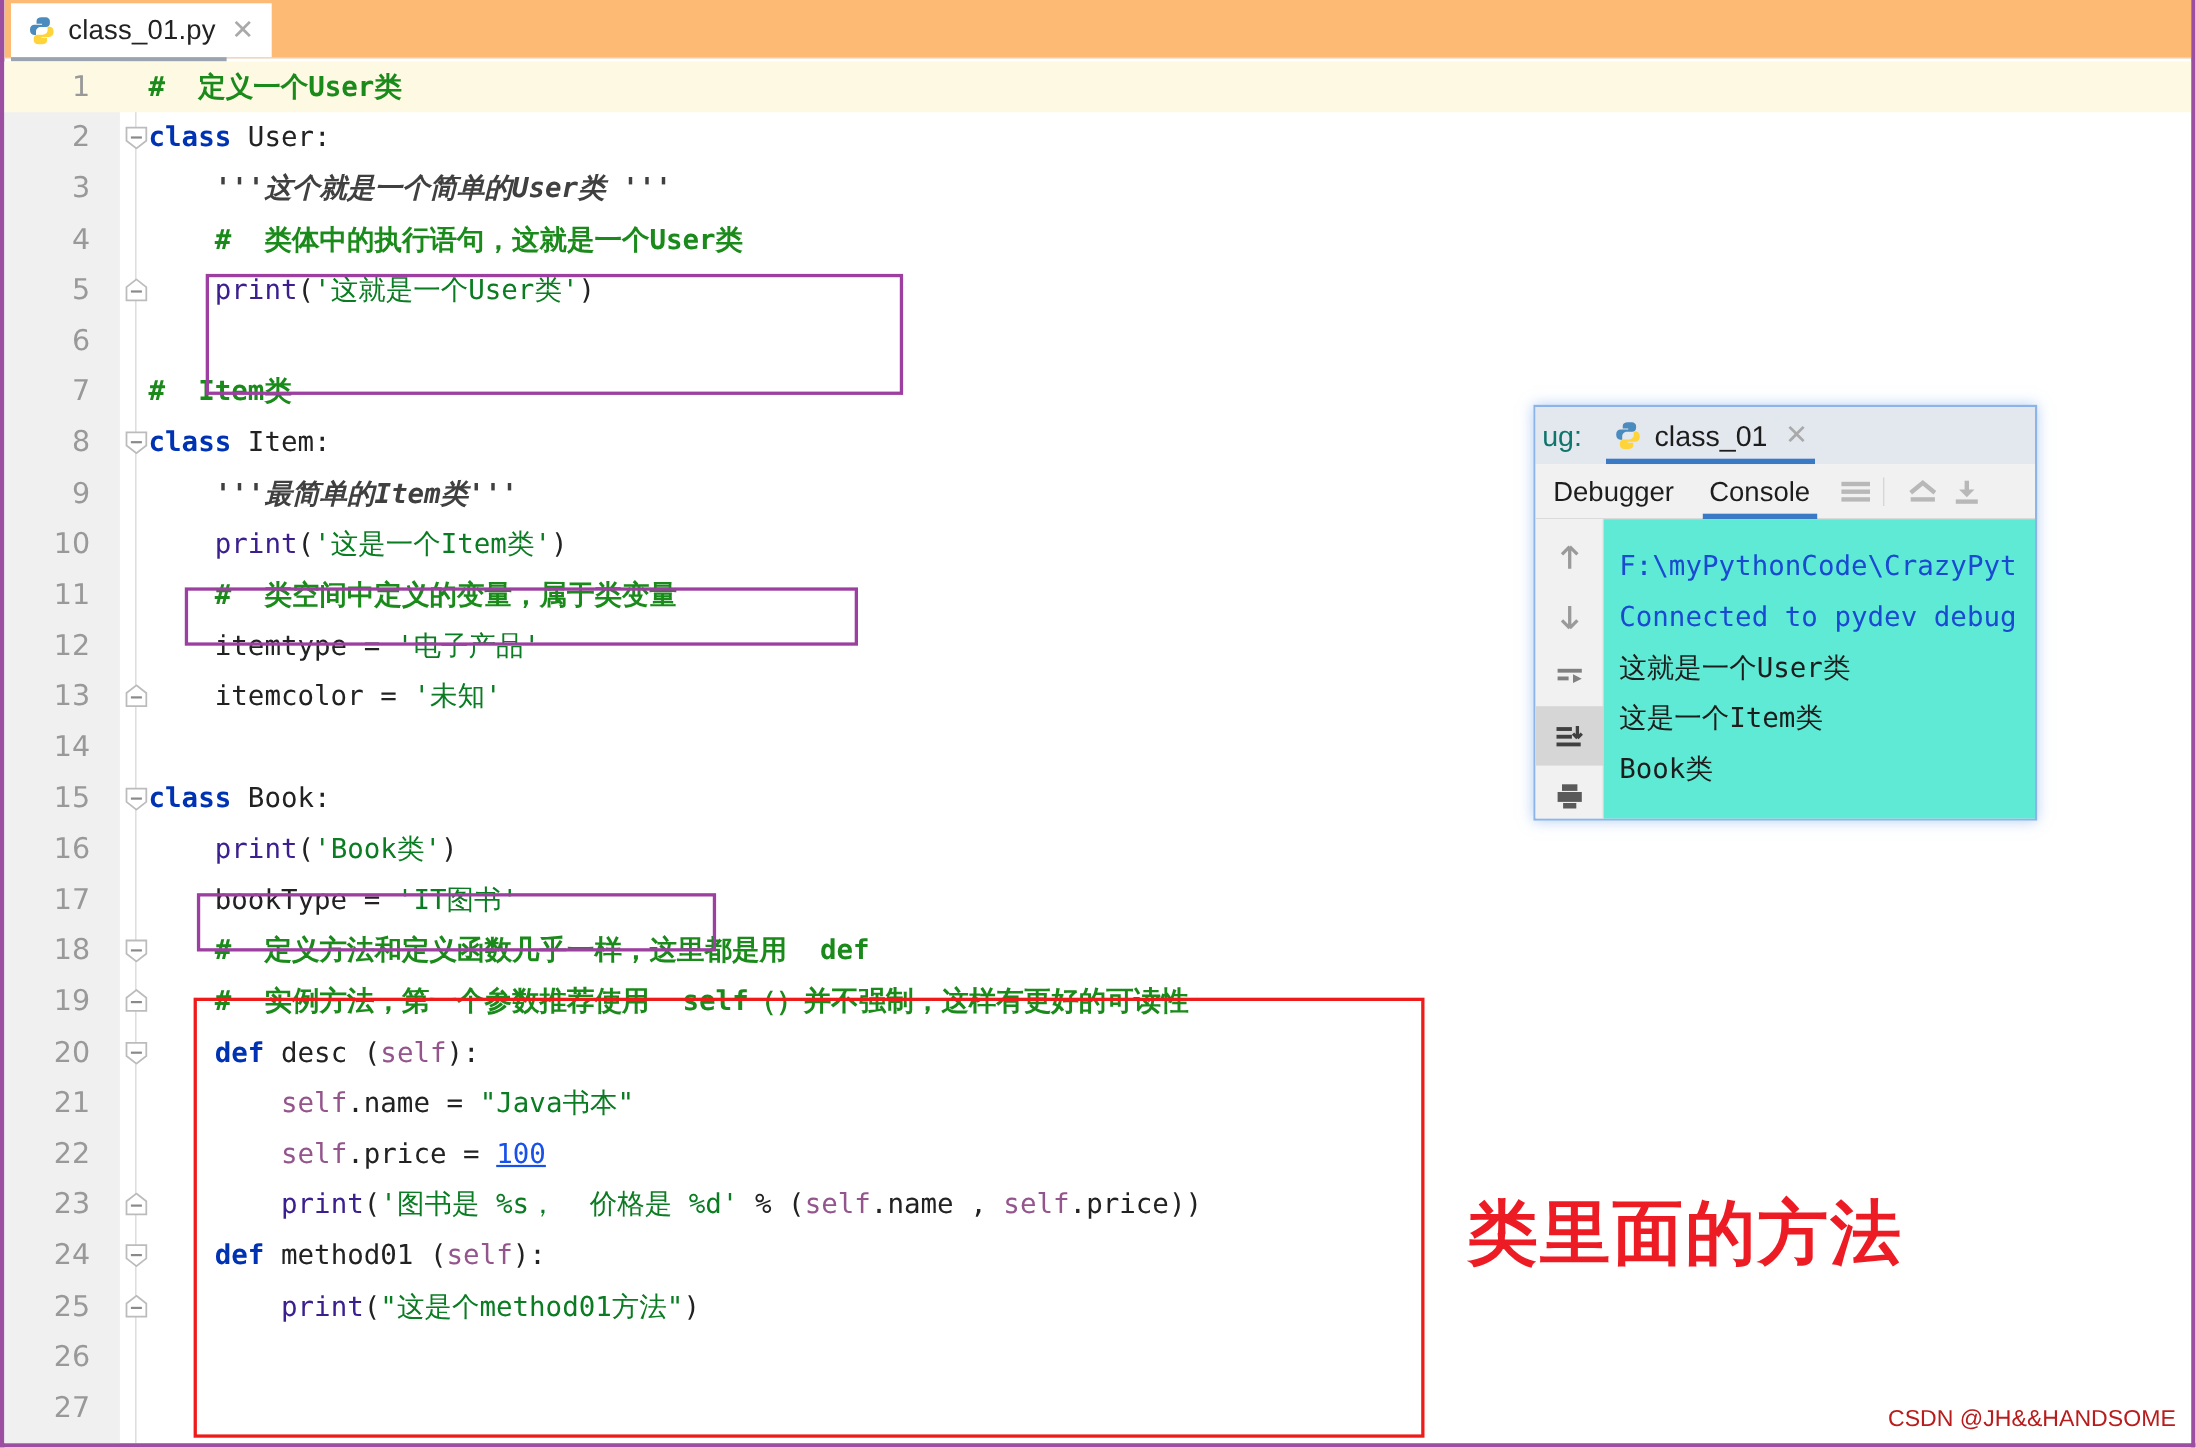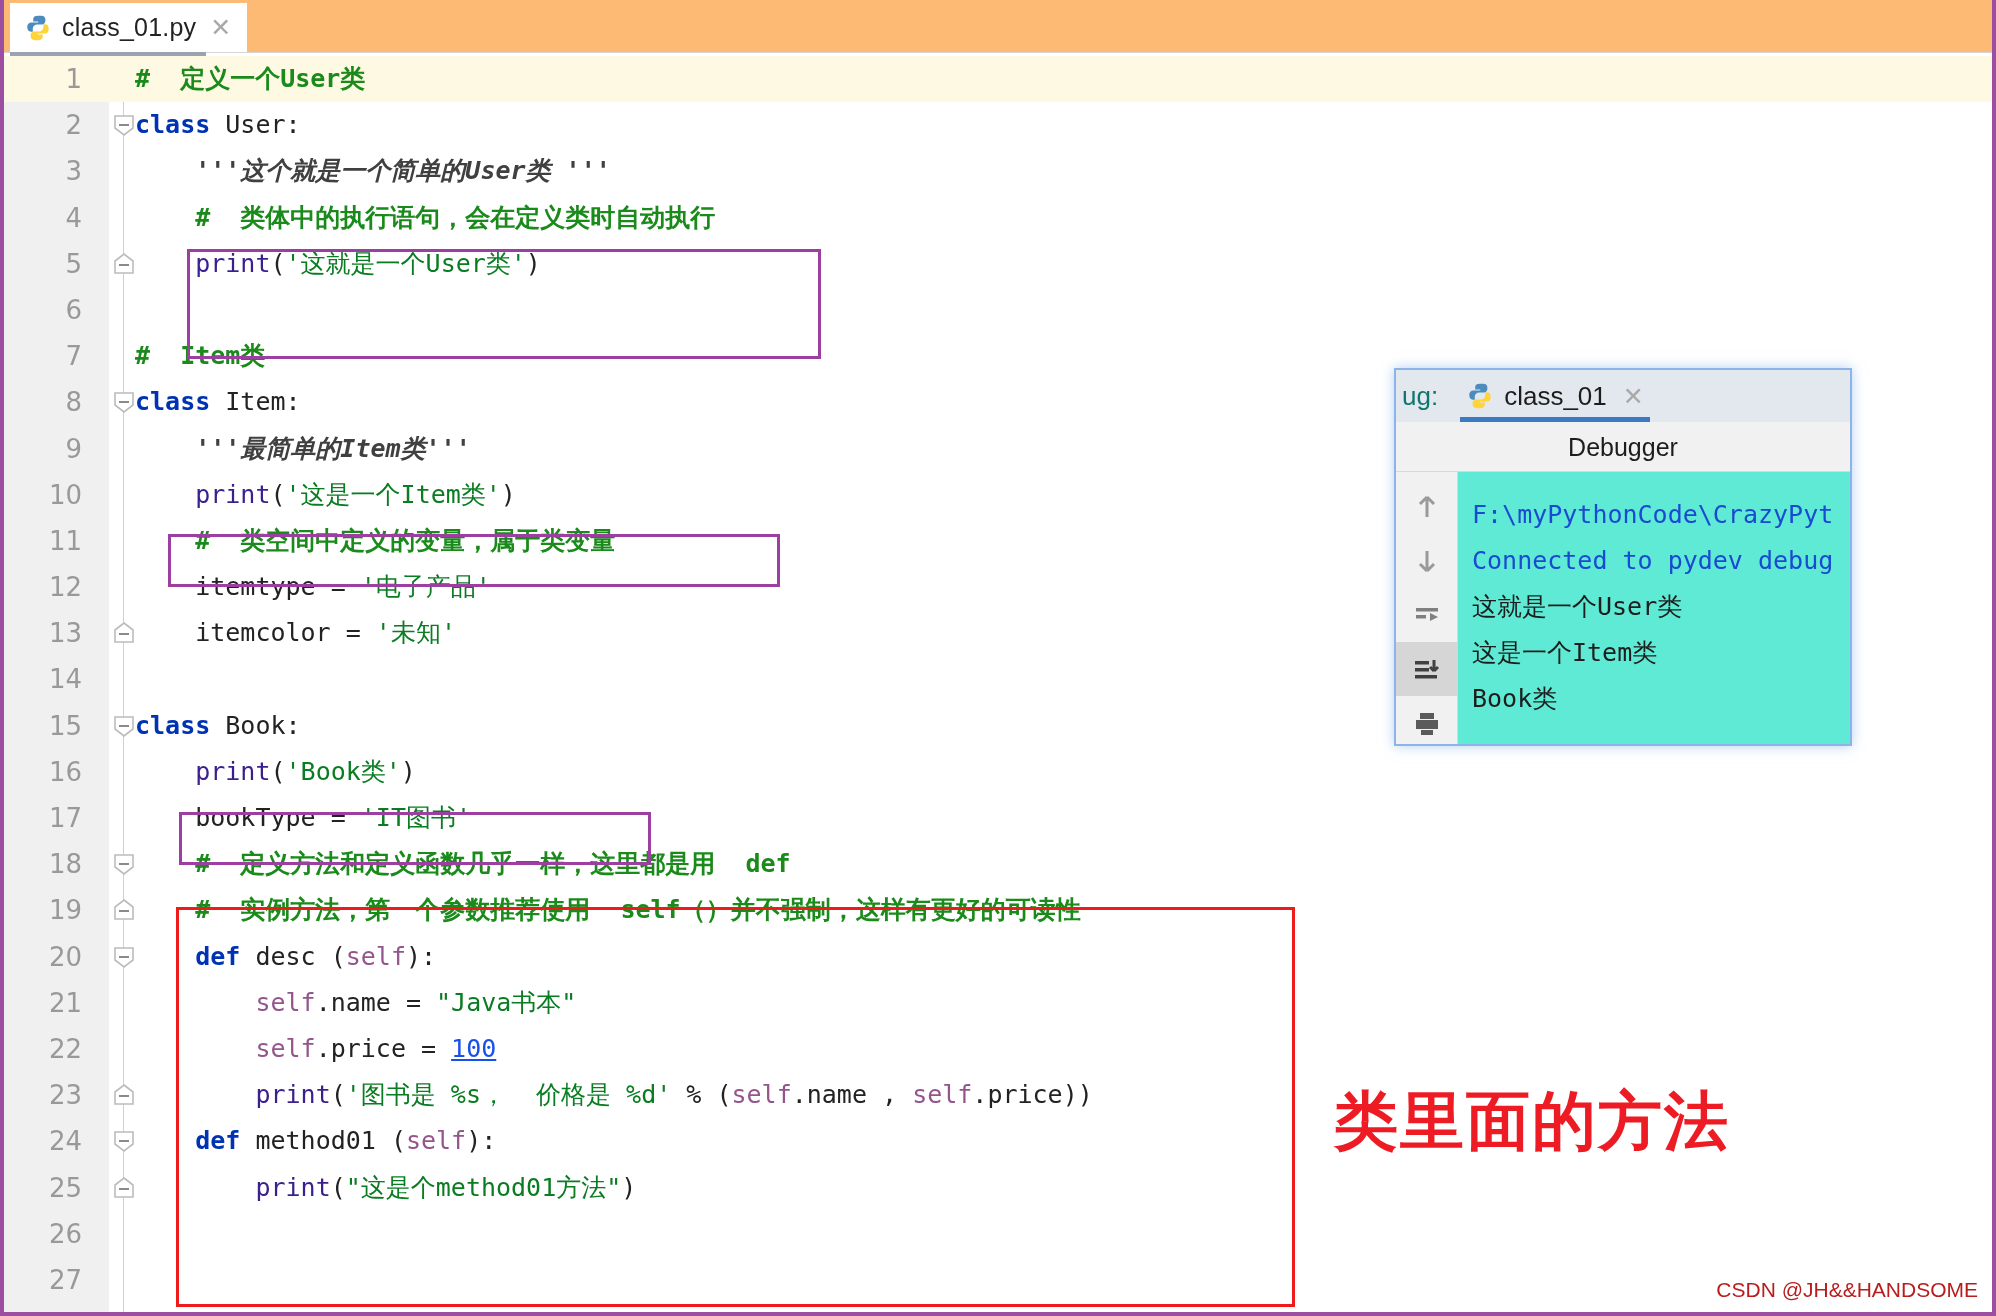--- a/index.html
+++ b/index.html
@@ -209,21 +209,20 @@
     background: #3a79c4;
   }
   .dp-toolbar {
     height: 50px;
     background: #f1f1f1;
     border-bottom: 1px solid #d8d8d8;
     display: flex;
     align-items: center;
     position: relative;
     box-sizing: border-box;
-    flex-direction: column;
   }
   .dp-subtab {
     font-size: 25px;
     color: #1d1d1d;
     padding: 0 16px;
     height: 50px;
     line-height: 50px;
     position: relative;
   }
   .dp-subtab.active::after {
@@ -306,21 +305,21 @@
             </svg>
           </div>
           <div class="code"><span class="kw">class</span><span class="pl"> User:</span></div>
         </div>
         <div class="line">
           <div class="ln">3</div>
           <div class="code"><span class="doc">    '''这个就是一个简单的User类 '''</span></div>
         </div>
         <div class="line">
           <div class="ln">4</div>
-          <div class="code"><span class="cm">    #  类体中的执行语句，会在定义类时自动执行</span></div>
+          <div class="code"><span class="cm">    #  类体中的执行语句，这就是一个User类</span></div>
         </div>
         <div class="line">
           <div class="ln">5</div>
           <div class="fold">
             <svg width="22" height="22" viewBox="0 0 22 22">
               <path d="M11 1 L20 8 V20 H2 V8 Z" fill="#ffffff" stroke="#bcbcbc" stroke-width="1.6"></path>
               <rect x="6" y="11" width="10" height="2" fill="#8a8a8a"></rect>
             </svg>
           </div>
           <div class="code"><span class="pl">    </span><span class="fn">print</span><span class="pl">(</span><span class="str">'这就是一个User类'</span><span class="pl">)</span></div>

